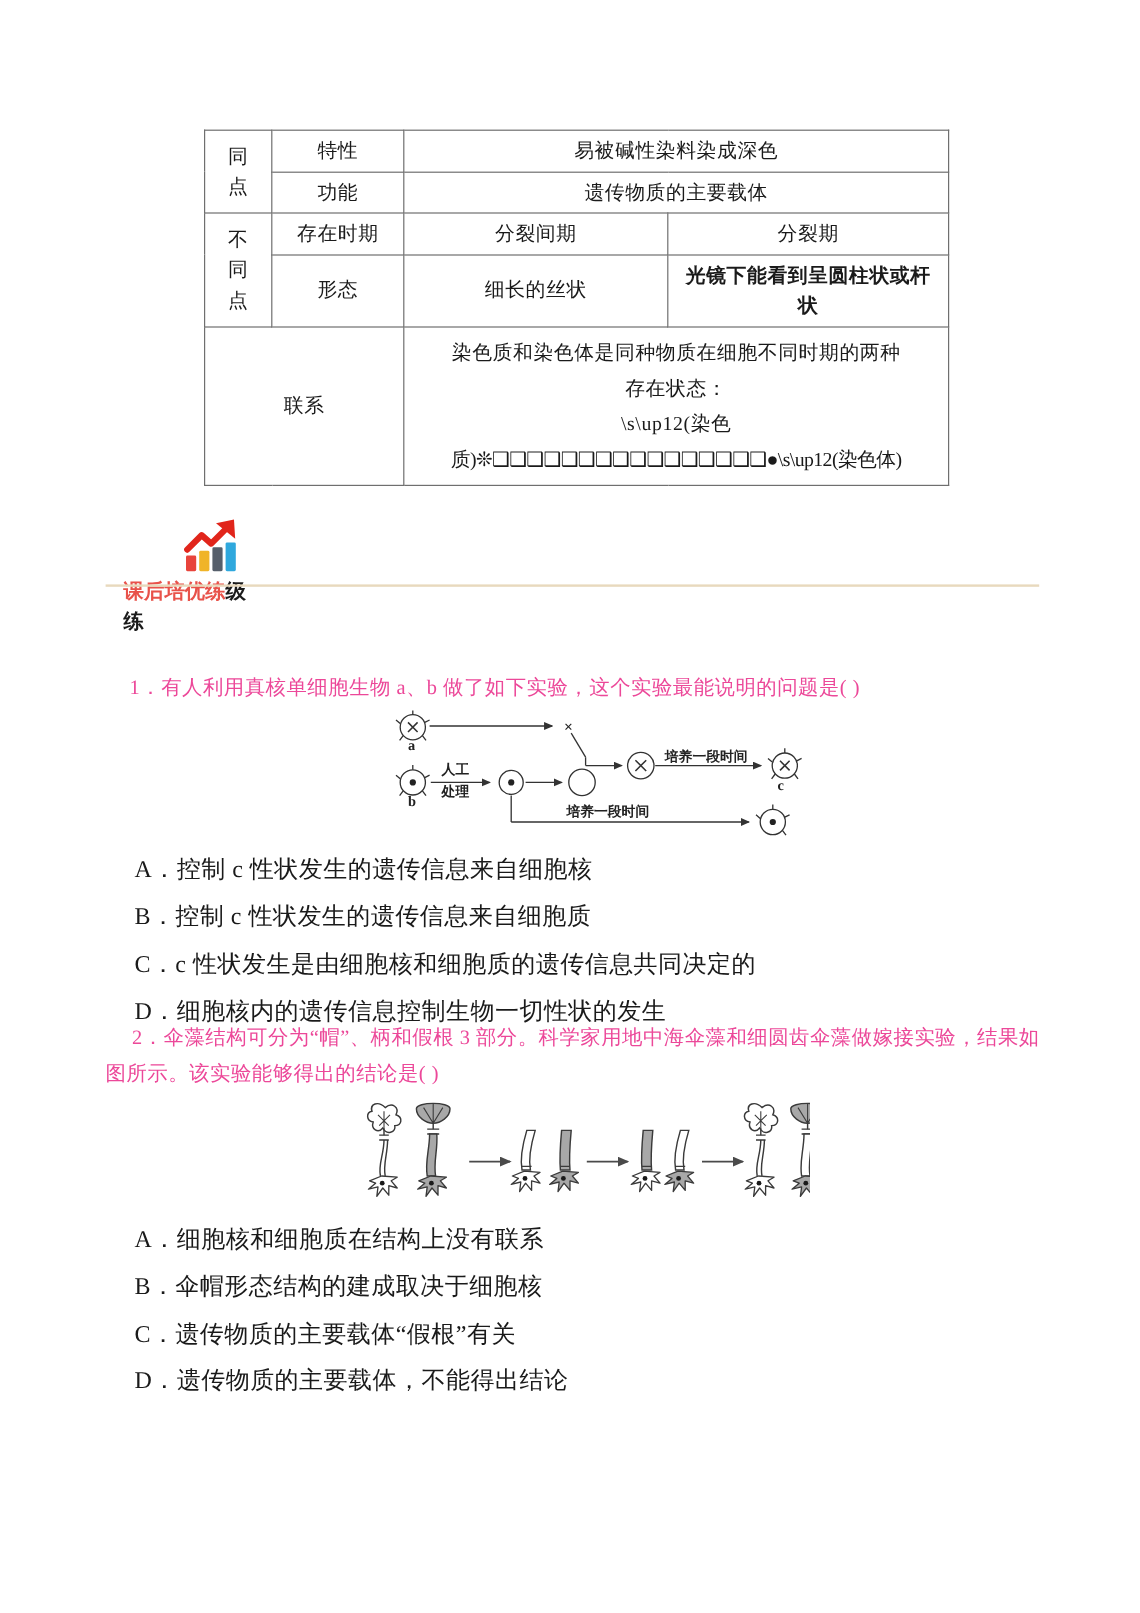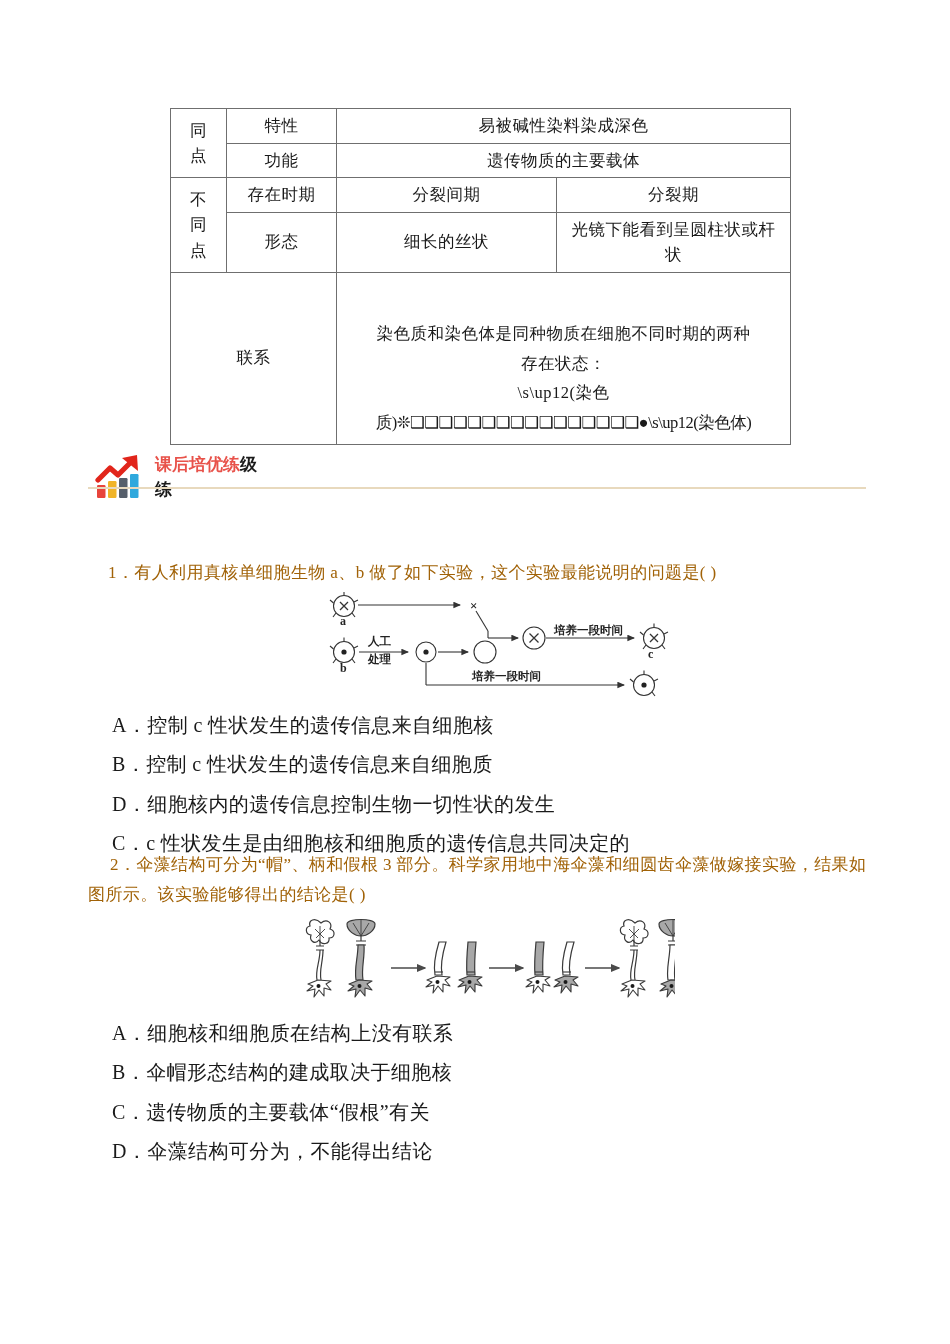--- a/index.html
+++ b/index.html
@@ -50,35 +50,35 @@
   .cat-cell {
     letter-spacing: 0px;
     line-height: 1.85;
     padding: 2px 0;
   }
   .cat-cell span { display: block; }
   .link-cell { font-size: 16.5px; }
   .link-body {
     line-height: 1.8;
     padding: 2px 10px;
-    margin-top: 40px;
   }
   .link-body .ln { display: block; }
   .mono-run {
     font-family: "Liberation Serif", "DejaVu Serif", serif;
     letter-spacing: -0.5px;
   }
 
   
   .logo-row {
     position: absolute;
     left: 95px;
-    top: 450px;
+    top: 430px;
     display: flex;
-    align-items: center;
+    align-items: flex-end;
+    flex-direction: column;
   }
   .logo-mark {
     width: 52px;
     height: 48px;
     position: relative;
     flex: none;
   }
   .logo-title {
     margin-left: 8px;
     font-size: 17px;
@@ -126,21 +126,21 @@
     letter-spacing: 1px;
     color: #111;
   }
 
   
   .q-text {
     position: absolute;
     font-size: 17px;
     line-height: 1.75;
     letter-spacing: 0.4px;
-    color: #a16207;
+    color: #ec4899;
   }
   .q1-stem { left: 108px; top: 558px; width: 760px; }
   .q2-stem { left: 88px;  top: 850px; width: 790px; text-indent: 22px; }
   .q3-stem { left: 108px; top: 1145px; width: 760px; }
 
   .opts { position: absolute; left: 112px; font-size: 20px; line-height: 1.97; letter-spacing: .4px;}
   .opts div { white-space: nowrap; }
   .q1-opts { top: 706px; }
   .q2-opts { top: 1014px; }
 
@@ -192,21 +192,21 @@
           <span>同</span>
           <span>点</span>
         </td>
         <td>存在时期</td>
         <td>分裂间期</td>
         <td>分裂期</td>
       </tr>
       <tr>
         <td>形态</td>
         <td>细长的丝状</td>
-        <td style="padding-left:14px;padding-right:14px;">光镜下能看到呈圆柱状或杆状</td>
+        <td style="padding-left:14px;padding-right:14px;font-weight:bold;">光镜下能看到呈圆柱状或杆状</td>
       </tr>
       <tr>
         <td colspan="2">联系</td>
         <td colspan="2" class="link-cell">
           <div class="link-body">
             <span class="ln">染色质和染色体是同种物质在细胞不同时期的两种</span>
             <span class="ln">存在状态：</span>
             <span class="ln">\s\up12(染色</span>
             <span class="ln mono-run">质)❊❑❑❑❑❑❑❑❑❑❑❑❑❑❑❑❑●\s\up12(染色体)</span>
           </div>
@@ -303,22 +303,22 @@
         <text x="46" y="71" font-size="11.5" font-weight="700">处理</text>
         <text x="232" y="42" font-size="11.5" font-weight="700">培养一段时间</text>
         <text x="150" y="88" font-size="11.5" font-weight="700">培养一段时间</text>
       </g>
     </svg>
   </div>
 
   <div class="opts q1-opts">
     <div>A．控制 c 性状发生的遗传信息来自细胞核</div>
     <div>B．控制 c 性状发生的遗传信息来自细胞质</div>
+    <div>C．c 性状发生是由细胞核和细胞质的遗传信息共同决定的</div>
     <div>D．细胞核内的遗传信息控制生物一切性状的发生</div>
-    <div>C．c 性状发生是由细胞核和细胞质的遗传信息共同决定的</div>
   </div>
 
   <div class="q-text q2-stem">2．伞藻结构可分为“帽”、柄和假根 3 部分。科学家用地中海伞藻和细圆齿伞藻做嫁接实验，结果如图所示。该实验能够得出的结论是(    )</div>
 
   <div class="fig2">
     <svg width="390" height="100" viewBox="0 0 390 100" xmlns="http://www.w3.org/2000/svg">
       <defs>
         <marker id="ah2" markerWidth="7" markerHeight="7" refX="6" refY="3" orient="auto">
           <path d="M0,0 L7,3 L0,6 z" fill="#4a4a4a"></path>
         </marker>
@@ -418,17 +418,17 @@
             </g>
         </g>
       </g>
     </svg>
   </div>
 
   <div class="opts q2-opts">
     <div>A．细胞核和细胞质在结构上没有联系</div>
     <div>B．伞帽形态结构的建成取决于细胞核</div>
     <div>C．遗传物质的主要载体“假根”有关</div>
-    <div>D．伞藻结构可分为，不能得出结论</div>
+    <div>D．遗传物质的主要载体，不能得出结论</div>
   </div>
 
 
 </div>
 
 </body></html>

